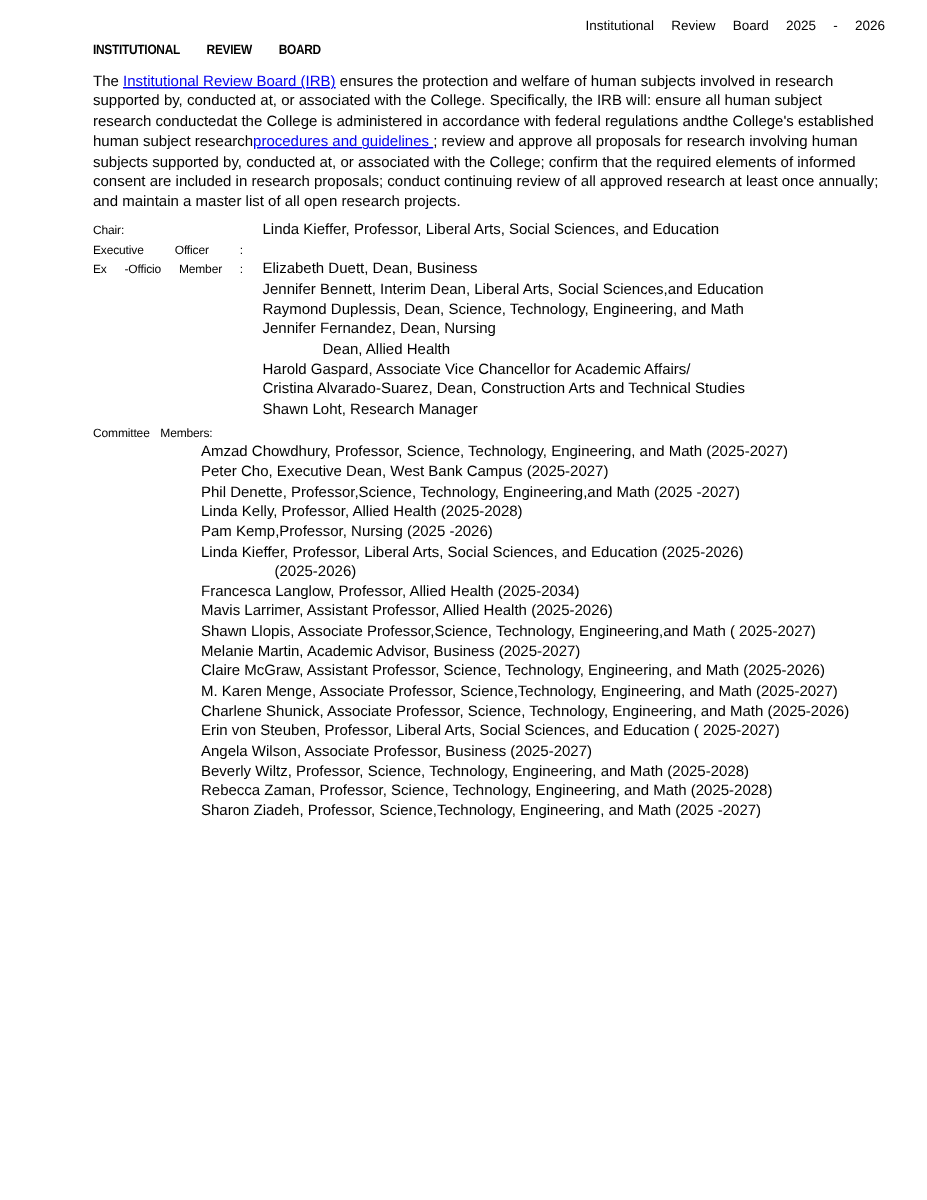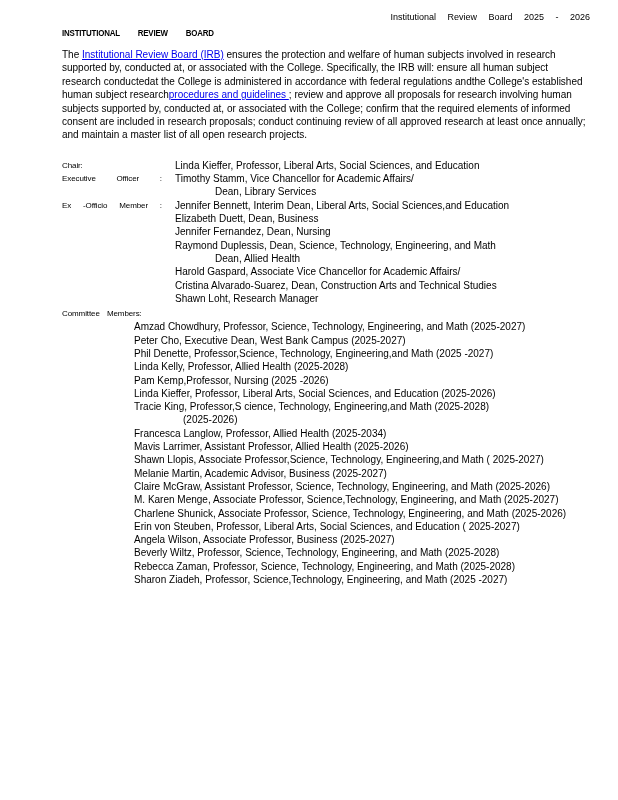--- a/index.html
+++ b/index.html
@@ -11,21 +11,21 @@
   .header-right{
     font-size:9px;line-height:11px;text-align:right;word-spacing:9px;white-space:nowrap;
   }
   .doc-title{
     margin-top:5px;font-size:9px;line-height:11px;font-weight:bold;
     word-spacing:18px;letter-spacing:-0.2px;white-space:nowrap;
     transform:scaleX(0.88);transform-origin:left center;
   }
   .intro{margin:9px 4px 0 0;font-size:10px;line-height:13.4px;text-align:left;}
   .doc-link{color:#0000EE;text-decoration:underline;cursor:pointer;}
-  .roles{margin-top:17px;}
+  .roles{margin-top:5px;}
   .role-row{display:flex;}
   .role-label{
     flex:0 0 100px;font-size:8px;line-height:13.3px;letter-spacing:-0.1px;
     text-align:justify;text-align-last:justify;
   }
   .role-lines{margin-left:13px;font-size:10px;line-height:13.3px;white-space:nowrap;}
   .role-lines .doc-line.indent{margin-left:40px;}
   .committee{margin-top:2px;}
   .committee-label{font-size:8px;line-height:13.3px;word-spacing:5px;letter-spacing:-0.1px;}
   .committee-members{margin-left:72px;font-size:10px;line-height:13.3px;white-space:nowrap;}
@@ -46,52 +46,47 @@
 
     <div class="role-row">
       <div class="role-label">Chair:</div>
       <div class="role-lines">
           <div class="doc-line">Linda Kieffer, Professor, Liberal Arts, Social Sciences, and Education</div>
         </div>
     </div>
 
     <div class="role-row">
       <div class="role-label">Executive Officer :</div>
-      <div class="role-lines">
-          <div class="doc-line">Timothy Stamm, Vice Chancellor for Academic Affairs/</div>
-          <div class="doc-line indent">Dean, Library Services</div>
-        </div>
     </div>
 
     <div class="role-row">
       <div class="role-label">Ex -Officio Member :</div>
       <div class="role-lines">
+          <div class="doc-line">Elizabeth Duett, Dean, Business</div>
           <div class="doc-line">Jennifer Bennett, Interim Dean, Liberal Arts, Social Sciences,and Education</div>
-          <div class="doc-line">Elizabeth Duett, Dean, Business</div>
+          <div class="doc-line">Raymond Duplessis, Dean, Science, Technology, Engineering, and Math</div>
           <div class="doc-line">Jennifer Fernandez, Dean, Nursing</div>
-          <div class="doc-line">Raymond Duplessis, Dean, Science, Technology, Engineering, and Math</div>
           <div class="doc-line indent">Dean, Allied Health</div>
           <div class="doc-line">Harold Gaspard, Associate Vice Chancellor for Academic Affairs/</div>
           <div class="doc-line">Cristina Alvarado-Suarez, Dean, Construction Arts and Technical Studies</div>
           <div class="doc-line">Shawn Loht, Research Manager</div>
         </div>
     </div>
 
   </div>
 
   <div class="committee">
     <div class="committee-label">Committee Members:</div>
     <div class="committee-members">
         <div class="doc-line">Amzad Chowdhury, Professor, Science, Technology, Engineering, and Math (2025-2027)</div>
         <div class="doc-line">Peter Cho, Executive Dean, West Bank Campus (2025-2027)</div>
         <div class="doc-line">Phil Denette, Professor,Science, Technology, Engineering,and Math (2025 -2027)</div>
         <div class="doc-line">Linda Kelly, Professor, Allied Health (2025-2028)</div>
         <div class="doc-line">Pam Kemp,Professor, Nursing (2025 -2026)</div>
         <div class="doc-line">Linda Kieffer, Professor, Liberal Arts, Social Sciences, and Education (2025-2026)</div>
-        <div class="doc-line">Tracie King, Professor,S cience, Technology, Engineering,and Math (2025-2028)</div>
         <div class="doc-line indent">(2025-2026)</div>
         <div class="doc-line">Francesca Langlow, Professor, Allied Health (2025-2034)</div>
         <div class="doc-line">Mavis Larrimer, Assistant Professor, Allied Health (2025-2026)</div>
         <div class="doc-line">Shawn Llopis, Associate Professor,Science, Technology, Engineering,and Math ( 2025-2027)</div>
         <div class="doc-line">Melanie Martin, Academic Advisor, Business (2025-2027)</div>
         <div class="doc-line">Claire McGraw, Assistant Professor, Science, Technology, Engineering, and Math (2025-2026)</div>
         <div class="doc-line">M. Karen Menge, Associate Professor, Science,Technology, Engineering, and Math (2025-2027)</div>
         <div class="doc-line">Charlene Shunick, Associate Professor, Science, Technology, Engineering, and Math (2025-2026)</div>
         <div class="doc-line">Erin von Steuben, Professor, Liberal Arts, Social Sciences, and Education ( 2025-2027)</div>
         <div class="doc-line">Angela Wilson, Associate Professor, Business (2025-2027)</div>

